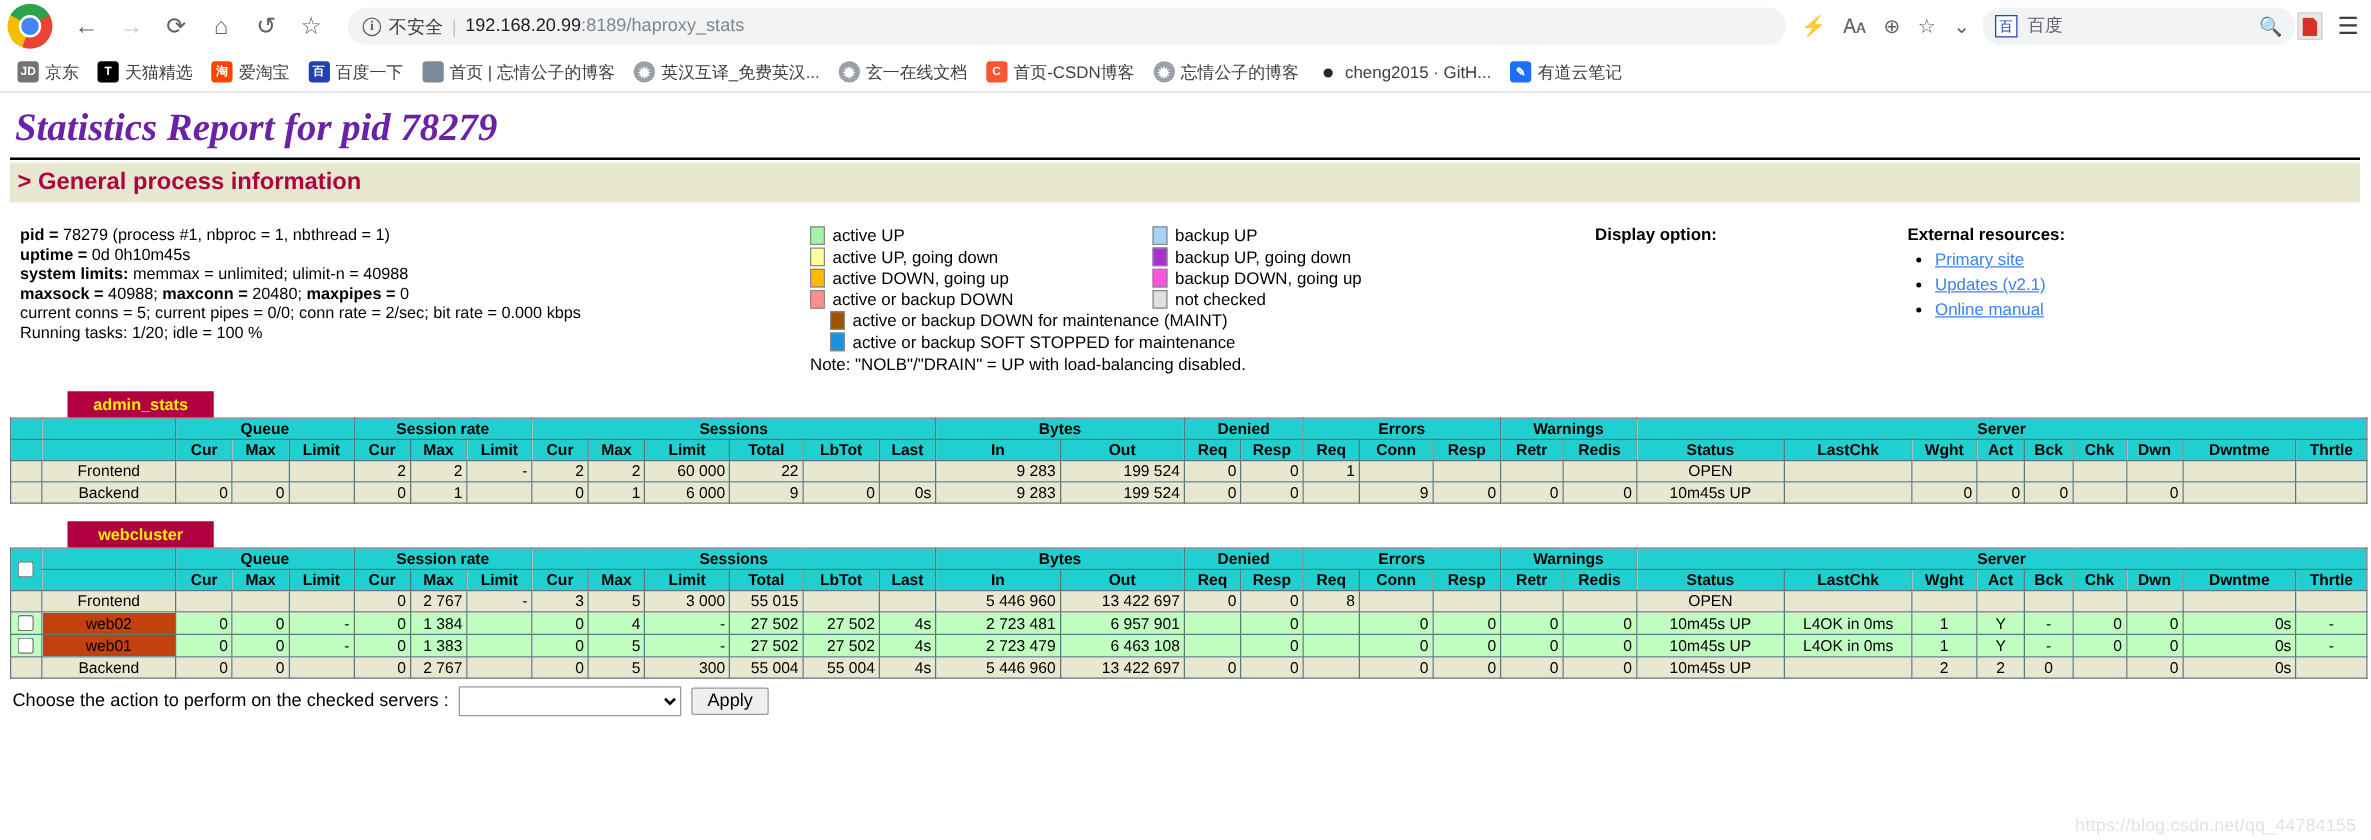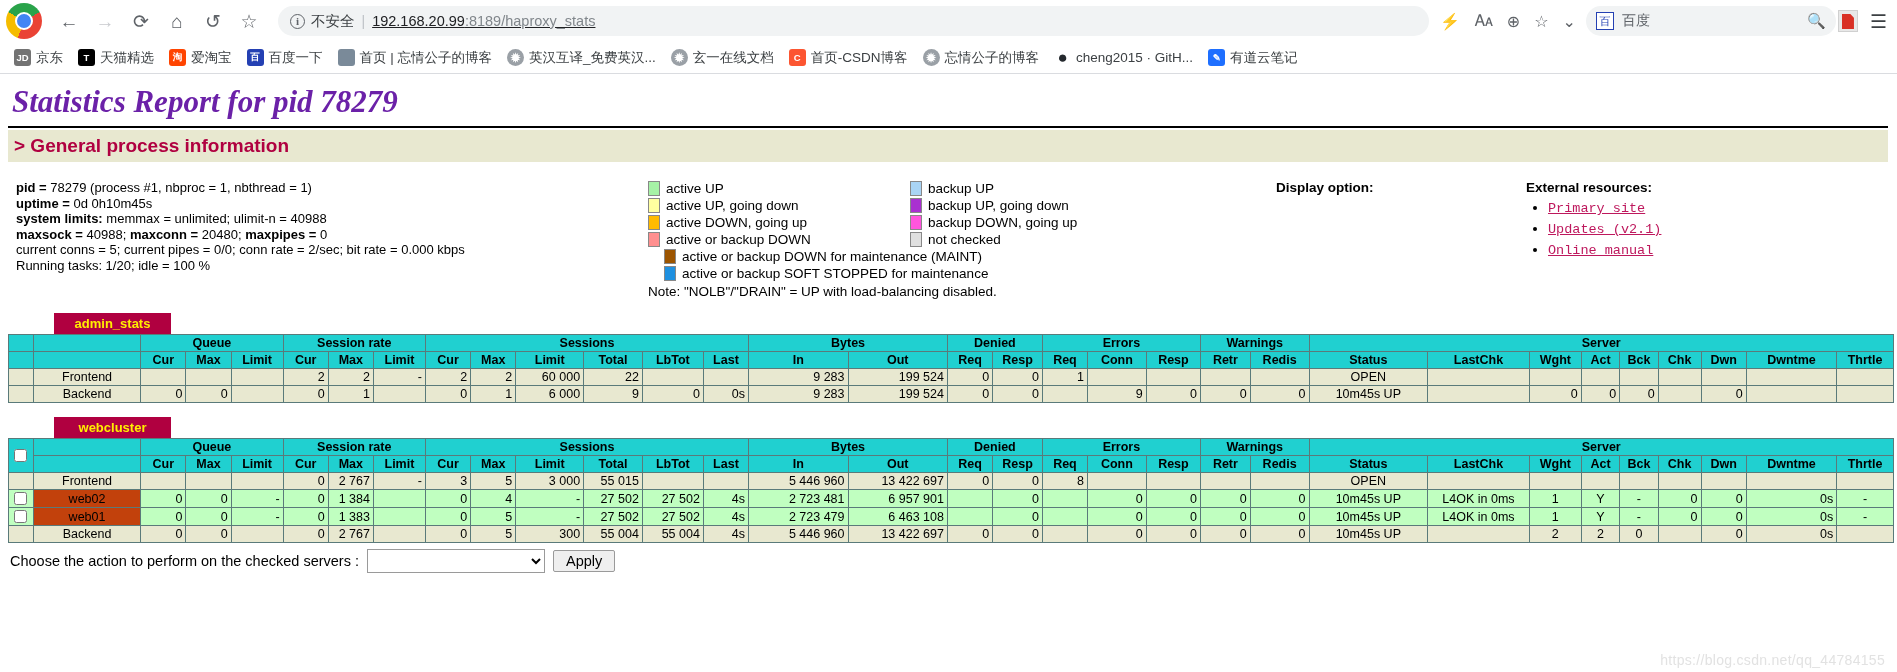--- a/index.html
+++ b/index.html
@@ -45,21 +45,21 @@
     margin: 0 10px; min-width: 100px; position: relative;
   }
   .omni-info {
     width: 15px; height: 15px; border: 1.4px solid #5f6368; border-radius: 50%;
     display: flex; align-items: center; justify-content: center;
     font-size: 11px; font-weight: bold; color: #5f6368; margin-right: 6px;
     flex: 0 0 15px; font-family: "Liberation Serif", serif;
   }
   .omni-warn { font-size: 14.5px; color: #3c4043; white-space: nowrap; }
   .omni-sep { color: #bdc1c6; margin: 0 7px; font-size: 14px; }
-  .omni-url { font-size: 14.5px; color: #202124; white-space: nowrap; text-decoration: underline; }
+  .omni-url { font-size: 14.5px; color: #202124; white-space: nowrap; }
   .omni-url .dim { color: #80868b; }
   .omni-right { margin-left: auto; display: flex; align-items: center; gap: 14px; padding-right: 4px;}
   .tool-ico { color: #5f6368; font-size: 16px; display: flex; align-items: center; }
   .searchbox {
     width: 250px; height: 30px; background: #f1f3f4; border-radius: 15px;
     display: flex; align-items: center; padding: 0 10px; gap: 8px; margin-left: 4px;
   }
   .baidu-ico {
     width: 18px; height: 18px; border: 1.5px solid #2440b3; display:flex;
     align-items:center; justify-content:center; font-size: 11px; color:#2440b3;
@@ -107,32 +107,32 @@
   }
 
   .info-row { display: flex; align-items: flex-start; margin-top: 18px; }
   .proc-info {
     font-size: 13px; color: #000; line-height: 15.5px; padding-left: 8px;
     width: 640px; flex: 0 0 640px;
   }
   .proc-info b { font-weight: bold; }
 
   .legend { flex: 0 0 620px; font-size: 13.5px; color:#000; }
-  .legend-grid { display: flex; gap: 0px; }
+  .legend-grid { display: flex; gap: 12px; }
   .legend-col { display: flex; flex-direction: column; }
   .legend-item { display: flex; align-items: center; height: 16px; margin-bottom: 1px; }
   .swatch { width: 12px; height: 15px; border: 1px solid #888; margin-right: 6px; flex: 0 0 12px; }
   .legend-note { margin-top: 3px; font-size: 13.5px; }
   .legend-wide { width: 560px; padding-left: 16px; }
 
   .opts { flex: 0 0 250px; font-size: 13.5px; padding-left: 8px; }
   .opts-title { font-weight: bold; margin-bottom: 4px; }
   .opts ul { margin: 2px 0 0 0; padding-left: 22px; }
   .opts li { margin-bottom: 3px; line-height: 17px; }
-  .opts a { color: #be185d; text-decoration: underline; font-family: Liberation Mono, monospace; }
+  .opts a { color: #3b82f6; text-decoration: underline; }
   .scope-row { display: flex; align-items: center; gap: 4px; list-style: disc; }
   .scope-input {
     width: 100px; height: 22px; border: 1px solid #9a9a9a; background: #fff;
     font-size: 13px; padding: 0 3px; font-family: "Liberation Sans", sans-serif;
   }
   .ext { flex: 0 0 260px; font-size: 13.5px; }
 
   
   .px-title {
     background: #b00040; color: #ffee00; font-weight: bold; font-size: 13px;

